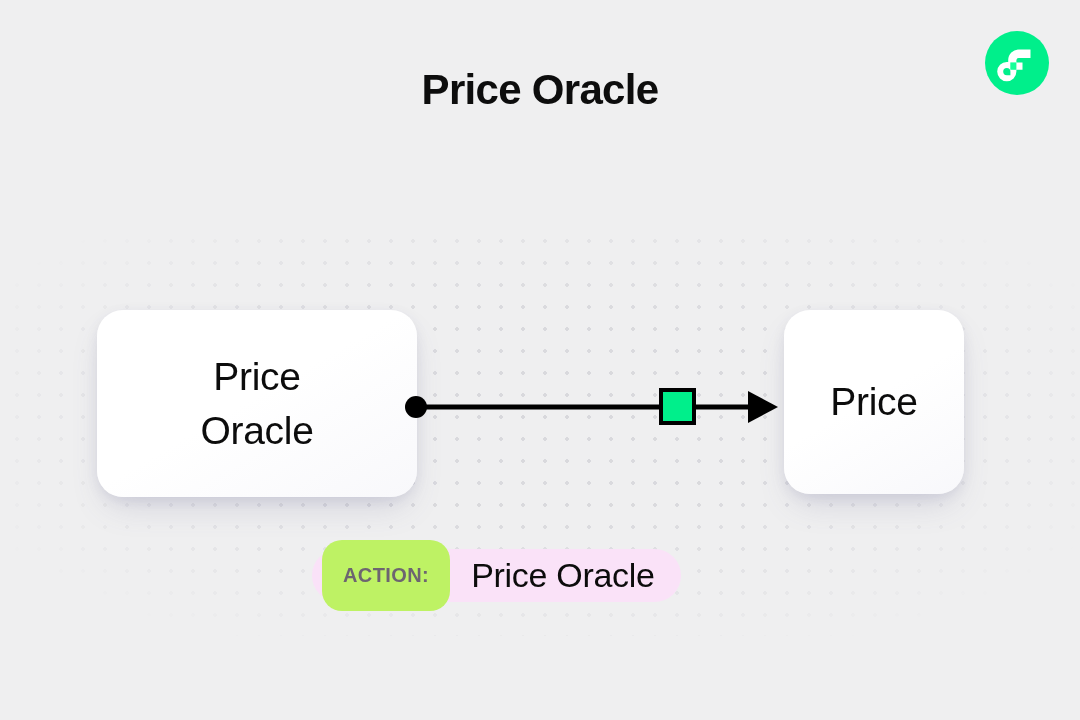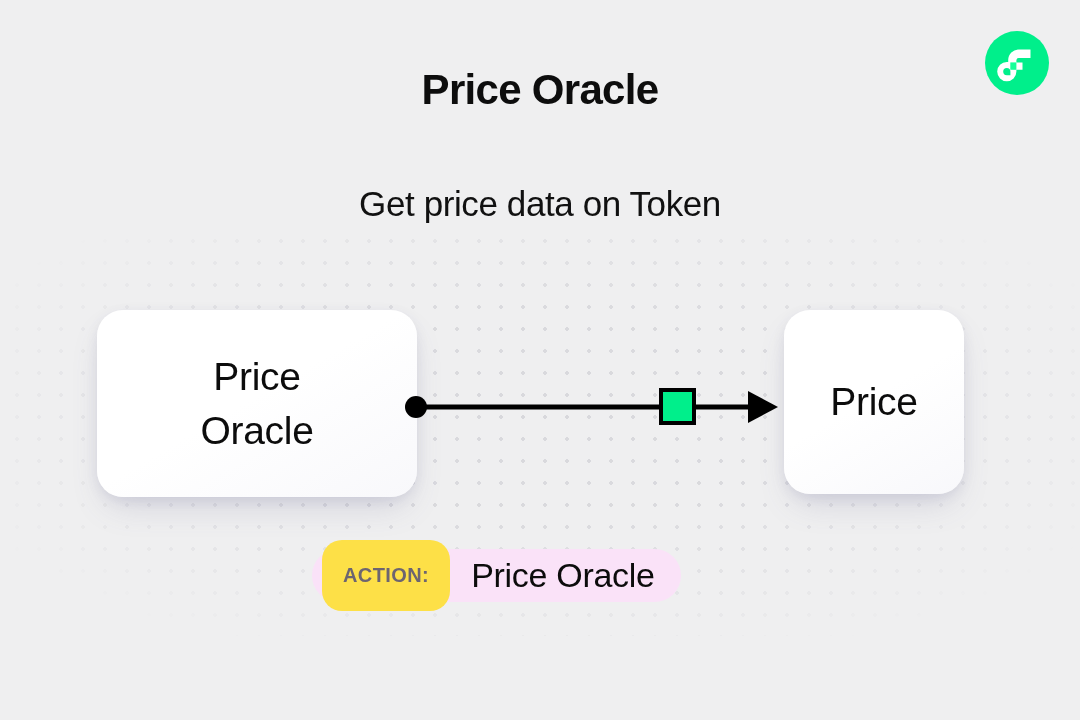--- a/index.html
+++ b/index.html
@@ -120,21 +120,21 @@
     left: 312px;
     top: 549px;
     height: 53px;
     border-radius: 27px;
     background: #fae2f8;
     display: flex;
     align-items: center;
     padding: 0 26px 0 10px;
   }
   #action-chip {
-    background: #fde047;
+    background: #bef264;
     border-radius: 20px;
     height: 39px;
     padding: 16px 21px;
     display: flex;
     align-items: center;
     color: #6d6570;
     font-size: 20px;
     font-weight: bold;
     letter-spacing: 0.4px;
   }
@@ -154,21 +154,20 @@
 
   <div id="brand-logo">
     <svg width="64" height="64" viewBox="0 0 64 64" aria-hidden="true">
       <circle cx="32" cy="32" r="32" fill="#00EF8B"></circle>
       <path d="M45.5 18.5 H33.8 a10.6 10.6 0 0 0 -10.6 10.6 V31 h-1.4 a9.6 9.6 0 1 0 9.6 9.6 V38.8 h6.1 v-7.4 h-6.1 v-2.1 a2.2 2.2 0 0 1 2.2 -2.2 H45.5 Z M21.8 44.2 a3.6 3.6 0 1 1 3.6 -3.6 v3.6 Z" fill="#FFFFFF"></path>
       <rect x="25.3" y="31.4" width="6.1" height="7.4" fill="#16FF99"></rect>
     </svg>
   </div>
 
   <div id="page-title">Price Oracle</div>
-  <div id="page-subtitle">Get price data on Token</div>
 
   <div class="node-card" id="node-source">
     <span class="node-label">Price
 Oracle</span>
   </div>
 
   <div class="node-card" id="node-target">
     <span class="node-label">Price</span>
   </div>
 

